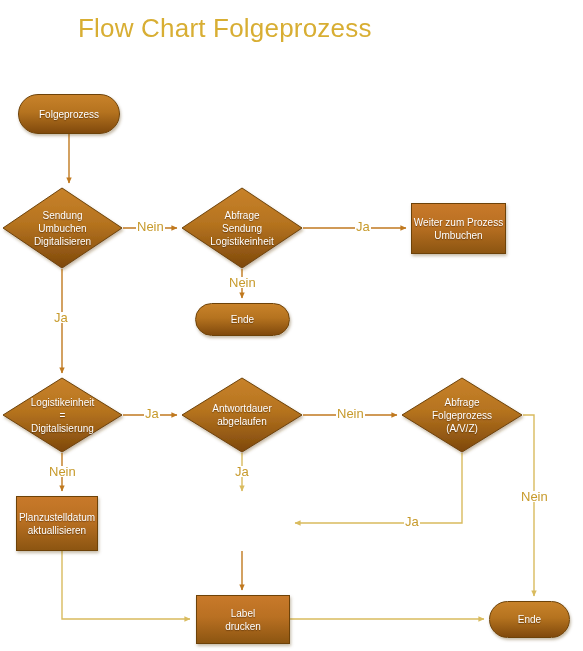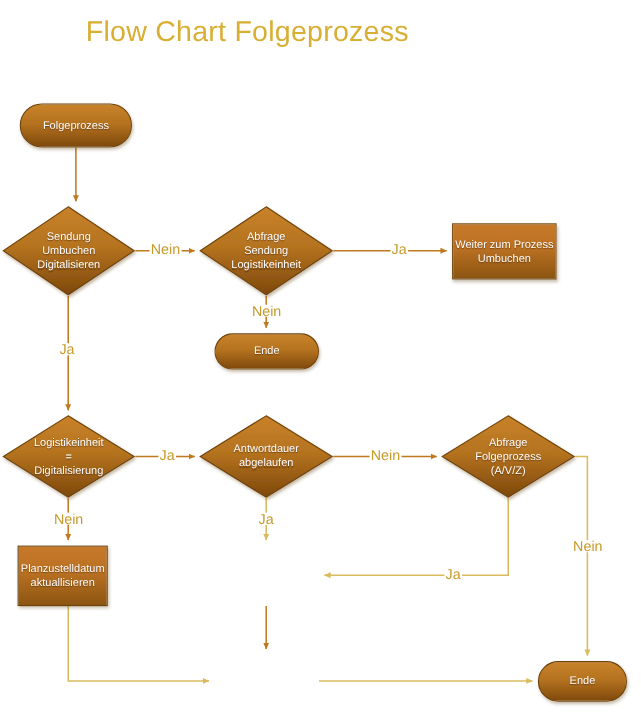--- a/index.html
+++ b/index.html
@@ -217,20 +217,26 @@
   </div>
 
   <div class="node rect" style="left:16px; top:496px; width:82px; height:55px;">
     <div>
       <div>Planzustelldatum</div>
       <div>aktuallisieren</div>
     </div>
   </div>
 
 
+  <div class="node rect" style="left:196px; top:595px; width:94px; height:49px;">
+    <div>
+      <div>Label</div>
+      <div>drucken</div>
+    </div>
+  </div>
 
   <div class="node stadium" style="left:489px; top:601px; width:81px; height:37px;">
     <div>
       <div>Ende</div>
     </div>
   </div>
 
   <div class="elabel" style="left:136px; top:221px;">Nein</div>
 
   <div class="elabel" style="left:355px; top:221px;">Ja</div>

